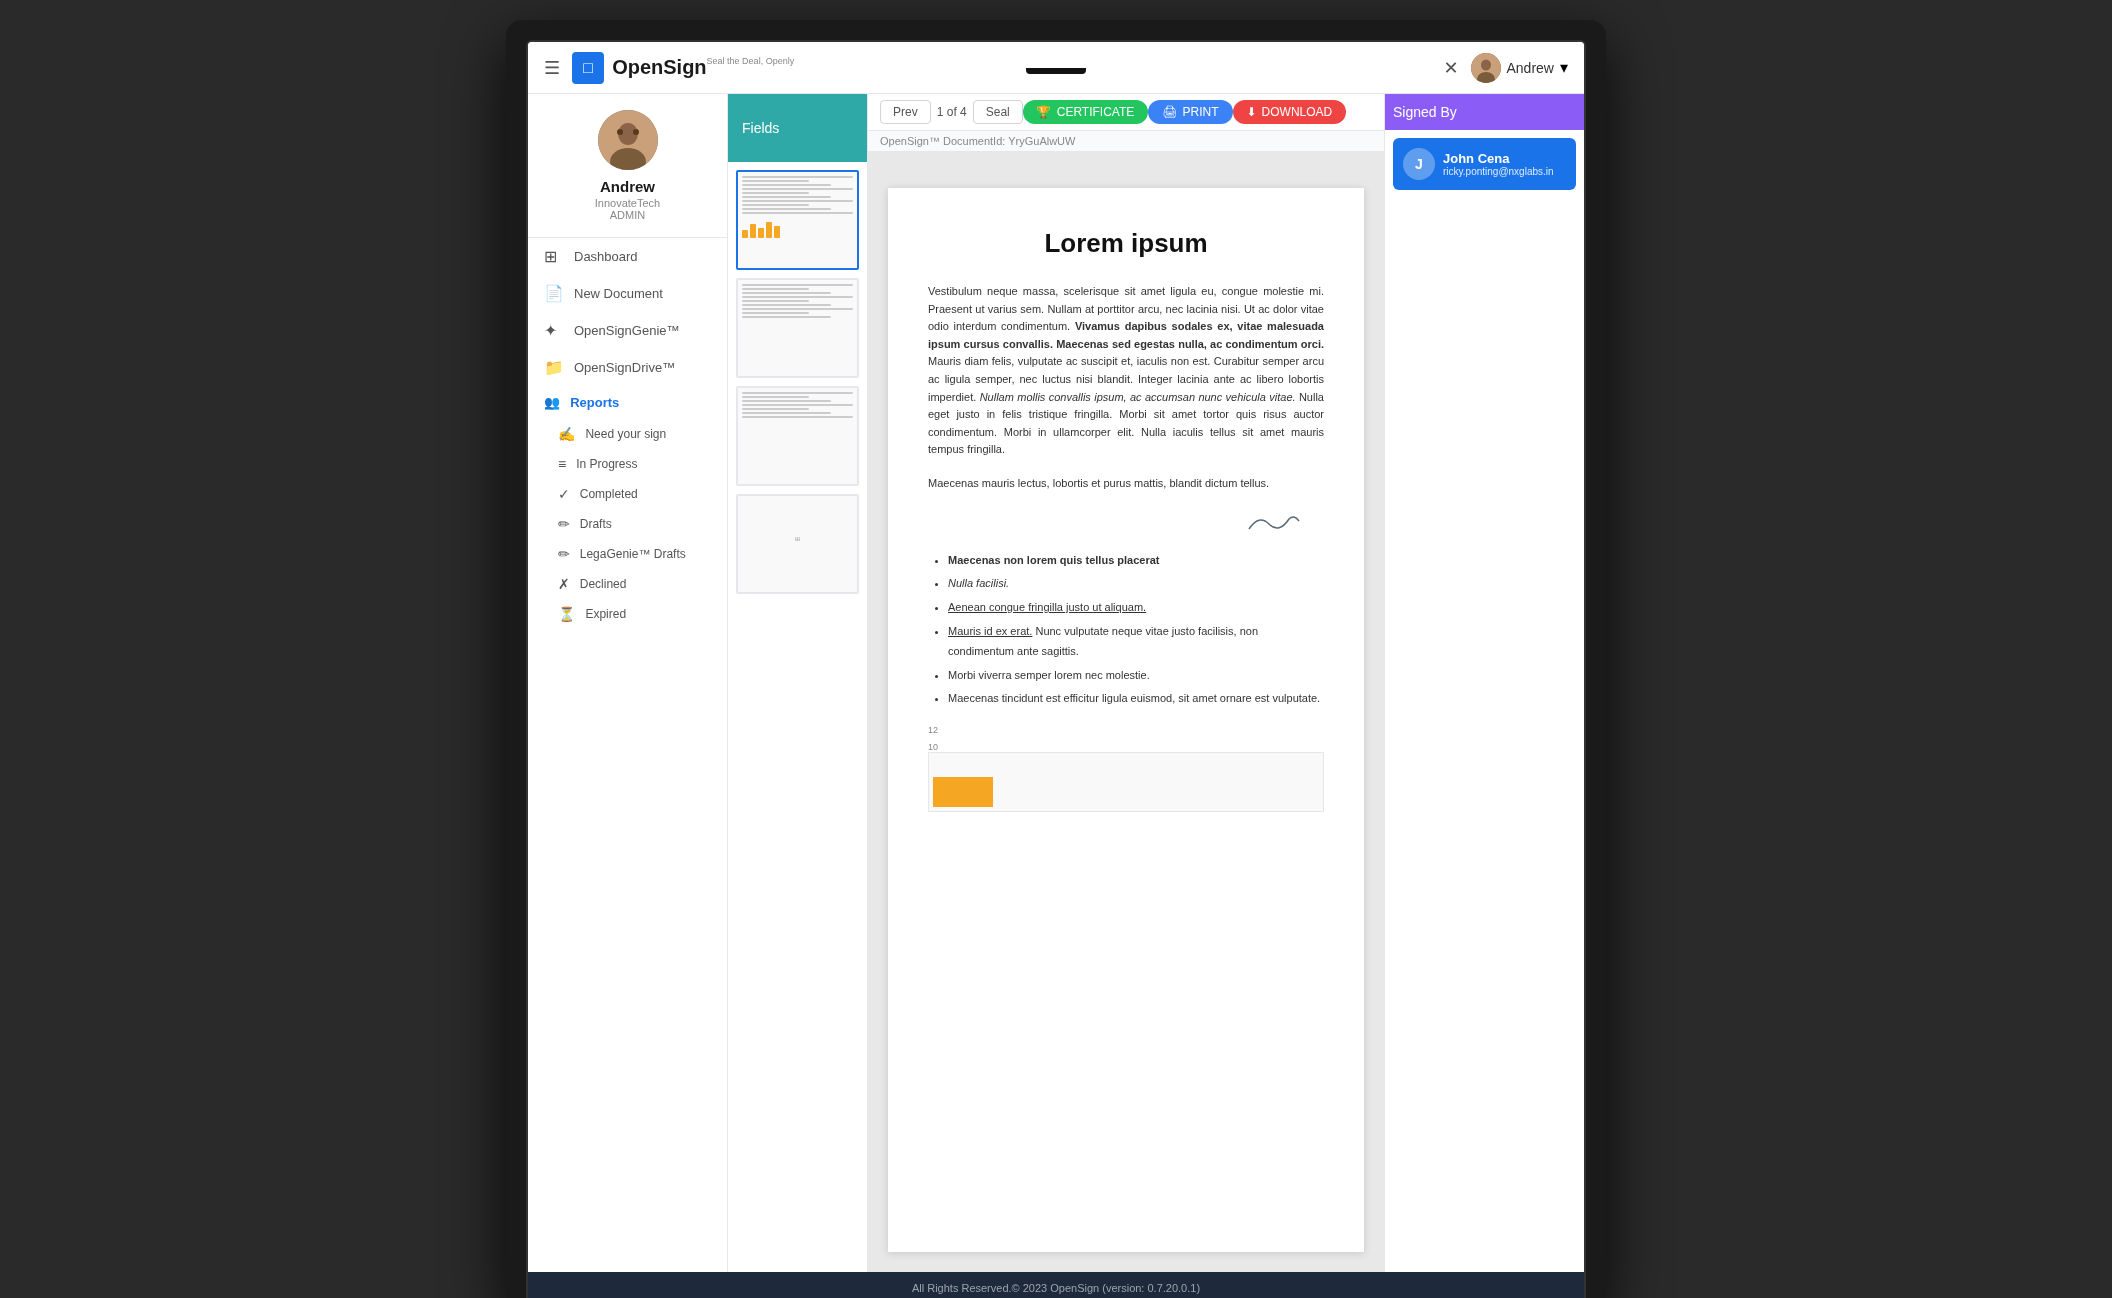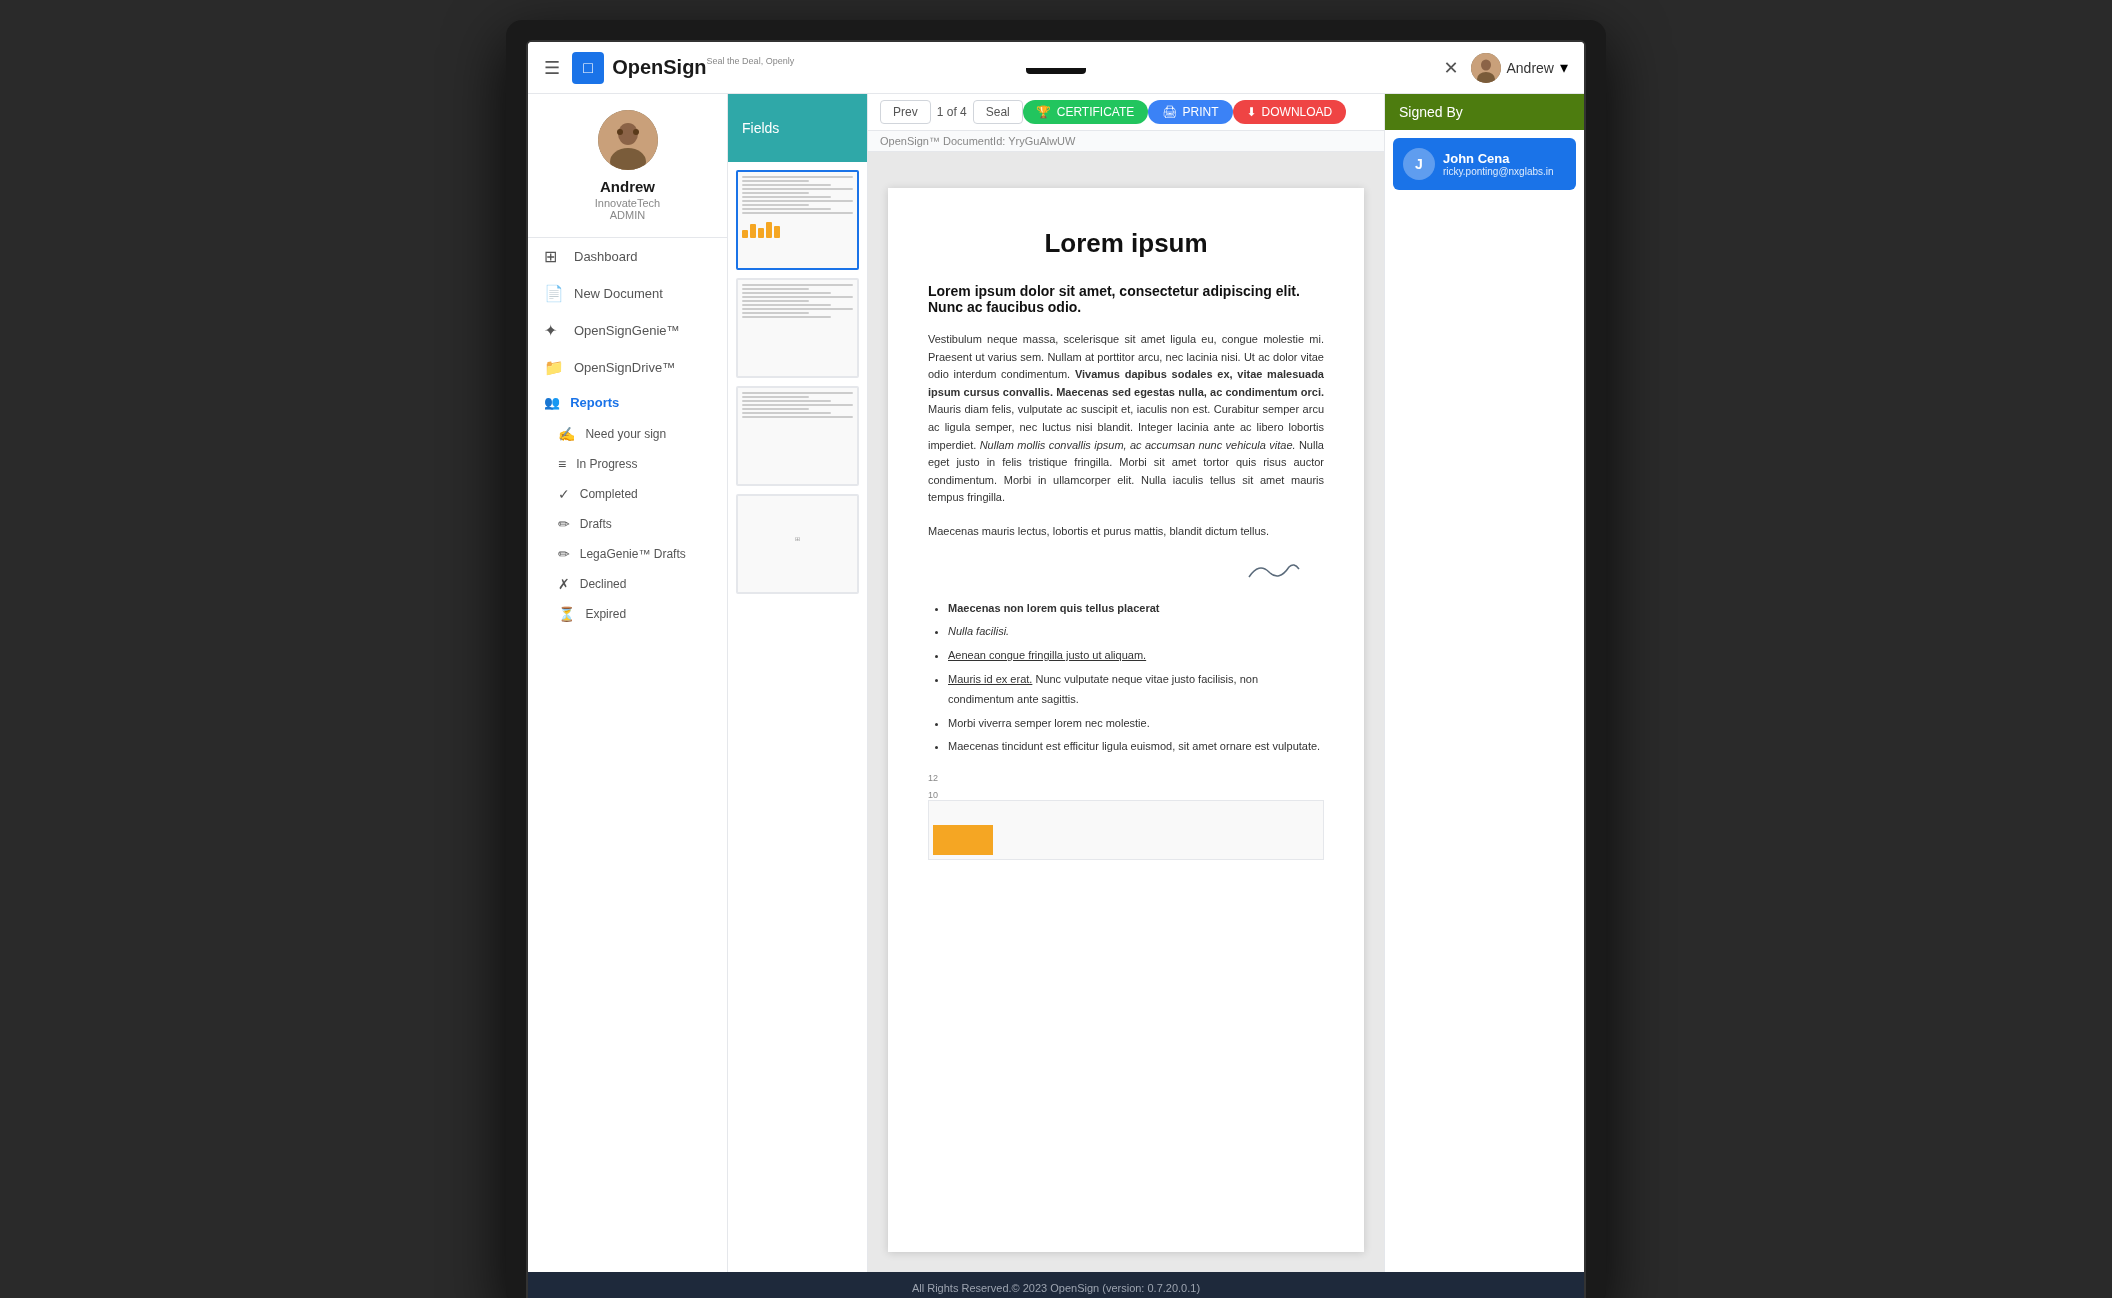--- a/index.html
+++ b/index.html
@@ -392,25 +392,25 @@
       position: relative;
     }
     
     .signed-panel {
       width: 200px;
       min-width: 200px;
       background: #fff;
       border-left: 1px solid #e5e7eb;
     }
     .signed-header {
-      background: #4d7c0f;
+      background: #8b5cf6;
       color: white;
       font-size: 14px;
       font-weight: 500;
-      padding: 10px 14px;
+      padding: 10px 8px;
     }
     .signer-card {
       background: #1a73e8;
       margin: 8px;
       border-radius: 6px;
       padding: 10px;
       display: flex;
       align-items: center;
       gap: 8px;
     }
@@ -638,21 +638,20 @@
               <button class="btn-download">
                 <span>⬇</span>
                 <span>DOWNLOAD</span>
               </button>
             </div>
             <div class="doc-id">OpenSign™ DocumentId: YryGuAlwUW</div>
 
             <div class="doc-content">
               <div class="doc-page">
                 <div class="doc-title">Lorem ipsum</div>
-                <div class="doc-subtitle">Lorem ipsum dolor sit amet, consectetur adipiscing elit. Nunc ac faucibus odio.</div>
                 <p class="doc-body-text">
                   Vestibulum neque massa, scelerisque sit amet ligula eu, congue molestie mi. Praesent ut varius sem. Nullam at porttitor arcu, nec lacinia nisi. Ut ac dolor vitae odio interdum condimentum. <strong>Vivamus dapibus sodales ex, vitae malesuada ipsum cursus convallis. Maecenas sed egestas nulla, ac condimentum orci.</strong> Mauris diam felis, vulputate ac suscipit et, iaculis non est. Curabitur semper arcu ac ligula semper, nec luctus nisi blandit. Integer lacinia ante ac libero lobortis imperdiet. <em>Nullam mollis convallis ipsum, ac accumsan nunc vehicula vitae.</em> Nulla eget justo in felis tristique fringilla. Morbi sit amet tortor quis risus auctor condimentum. Morbi in ullamcorper elit. Nulla iaculis tellus sit amet mauris tempus fringilla.
                 </p>
                 <p class="doc-body-text">Maecenas mauris lectus, lobortis et purus mattis, blandit dictum tellus.</p>
                 <div class="signature-area">
                   <div class="signature-img">
                     <svg width="60" height="30" viewBox="0 0 60 30">
                       <path d="M5,20 Q15,5 25,15 Q35,25 45,10 Q50,5 55,12" fill="none" stroke="#5a6a7a" stroke-width="1.5"></path>
                     </svg>
                   </div>

